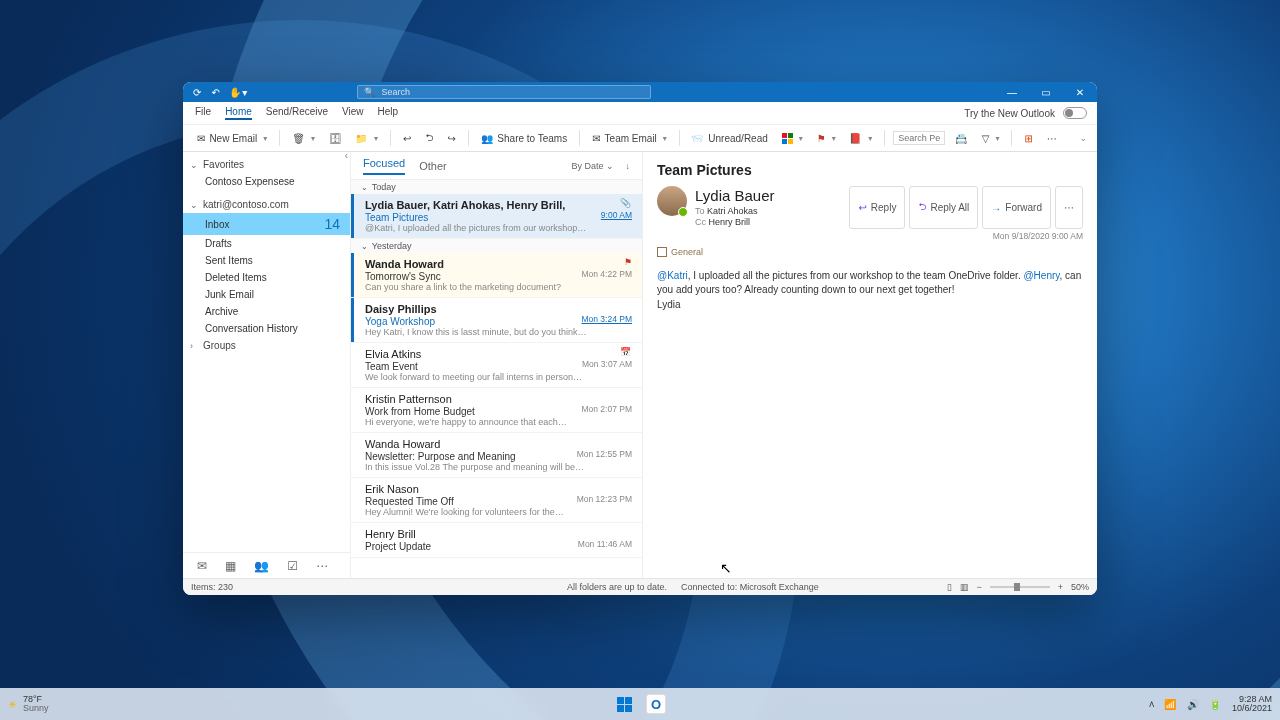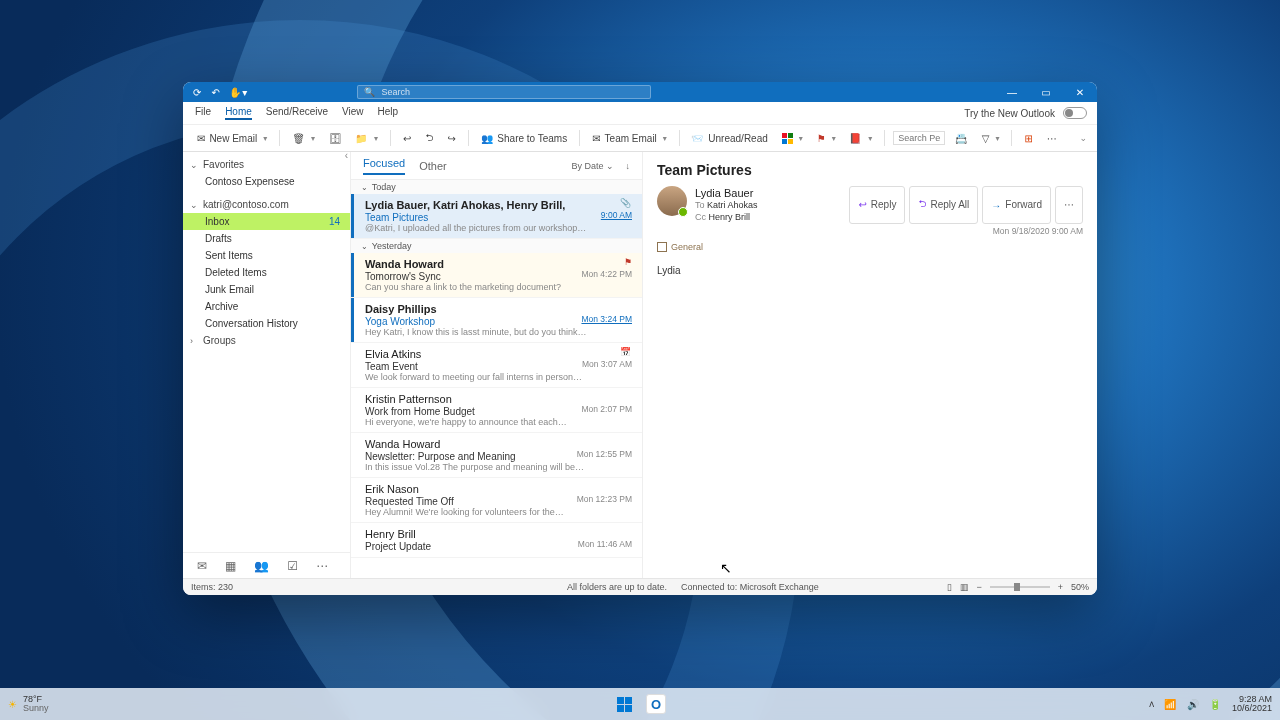--- a/index.html
+++ b/index.html
@@ -32,22 +32,22 @@
 .body { flex: 1; display: flex; min-height: 0; }
 
 
 .folders { width: 168px; border-right: 1px solid #eee; font-size: 10px; color: #333; position: relative; padding-top: 4px; }
 .collapse-handle { position: absolute; top: -2px; right: 2px; font-size: 10px; color: #888; }
 .fsec { padding: 3px 10px 3px 20px; display: flex; align-items: center; }
 .fsec.header { font-weight: 400; color: #444; position: relative; }
 .fsec.header::before { content: "⌄"; position: absolute; left: 7px; font-size: 9px; color: #666; }
 .fsec.grp::before { content: "›"; position: absolute; left: 7px; font-size: 9px; color: #666; }
 .fsec.item { padding-left: 22px; }
-.fsec.item.sel { background: #bef264; }
-.fsec .badge { margin-left: auto; color: #106ebe; font-size: 10px; }
+.fsec.item.sel { background: #7dd3fc; }
+.fsec .badge { margin-left: auto; color: #106ebe; font-size: 14px; }
 .navicons { position: absolute; bottom: 0; left: 0; right: 0; height: 26px; border-top: 1px solid #eee; display: flex; align-items: center; gap: 18px; padding-left: 14px; color: #666; font-size: 12px; }
 
 
 .msglist { width: 292px; border-right: 1px solid #eee; display: flex; flex-direction: column; min-height: 0; }
 .mltabs { height: 28px; display: flex; align-items: center; padding: 0 12px; font-size: 11px; color: #666; border-bottom: 1px solid #eee; }
 .mltabs .tab { margin-right: 14px; }
 .mltabs .tab.active { color: #106ebe; border-bottom: 2px solid #106ebe; padding-bottom: 4px; }
 .mltabs .sortby { margin-left: auto; font-size: 9px; color: #666; display: flex; gap: 12px; align-items: center; }
 .group-hdr { font-size: 9px; padding: 2px 10px; color: #555; background: #fafafa; display: flex; align-items: center; gap: 4px; }
 .group-hdr::before { content: "⌄"; font-size: 8px; }
@@ -66,21 +66,21 @@
 .msg .indicator { position: absolute; right: 10px; top: 4px; font-size: 9px; color: #888; }
 .msg .flagico { position: absolute; right: 10px; top: 4px; font-size: 9px; color: #c1392b; }
 
 
 .reading { flex: 1; padding: 10px 14px; font-size: 10px; color: #333; display: flex; flex-direction: column; min-width: 0; }
 .reading .subject { font-size: 14px; font-weight: 600; color: #222; margin-bottom: 8px; }
 .reading .hdr { display: flex; gap: 8px; }
 .avatar { width: 30px; height: 30px; border-radius: 50%; background: linear-gradient(#c9a582,#8a6b4e); position: relative; flex-shrink: 0; }
 .avatar::after { content:""; position:absolute; width:8px; height:8px; background:#6bb700; border:1px solid #fff; border-radius:50%; bottom:-1px; right:-1px; }
 .fromdet { font-size: 9px; line-height: 1.3; }
-.fromdet .name { font-size: 11px; color: #222; }
+.fromdet .name { font-size: 15px; color: #222; }
 .fromdet .tocc span.lbl { color: #888; }
 .actions { margin-left: auto; display: flex; gap: 4px; }
 .abtn { border: 1px solid #ddd; border-radius: 3px; padding: 3px 8px; font-size: 10px; display: flex; gap: 4px; align-items: center; background: #fff; color: #555; }
 .reading .date { text-align: right; font-size: 8.5px; color: #888; margin-top: 2px; }
 .reading .channel { margin-top: 6px; display: flex; gap: 4px; align-items: center; color: #8d7350; font-size: 9px; }
 .reading .channel .chip { width: 10px; height: 10px; border: 1px solid #8d7350; display: inline-block; }
 .reading .bodytxt { margin-top: 12px; font-size: 10px; line-height: 1.45; color: #333; }
 .mention { color: #106ebe; }
 
 
@@ -360,20 +360,21 @@
             </div>
           <div class="abtn">⋯</div>
         </div>
       </div>
       <div class="date">Mon 9/18/2020 9:00 AM</div>
       <div class="channel">
           <span class="chip"></span>
           <span>General</span>
         </div>
       <div class="bodytxt">
+        <p><span class="mention">@Katri</span><span>, I uploaded all the pictures from our workshop to the team OneDrive folder. </span><span class="mention">@Henry</span><span>, can you add yours too? Already counting down to our next get together!</span></p>
         <p>Lydia</p>
       </div>
     </div>
   </div>
 
   <div class="statusbar">
     <span>Items: 230</span>
     <span style="margin-left:320px">All folders are up to date.</span>
     <span>Connected to: Microsoft Exchange</span>
     <div class="right">

